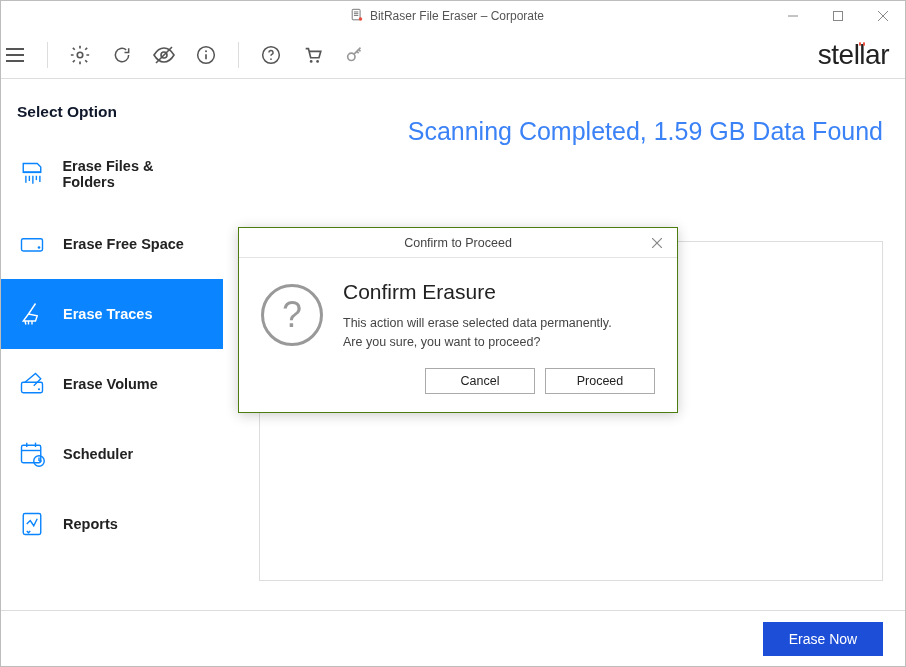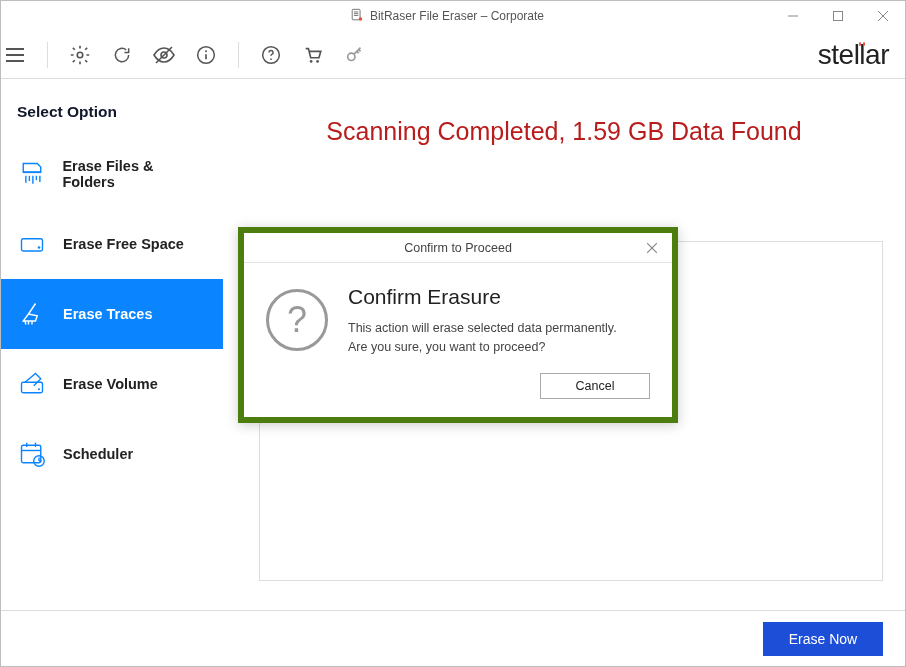--- a/index.html
+++ b/index.html
@@ -68,21 +68,21 @@
   }
   .side-item.active { background: #0a84ff; color: #fff; }
   .side-item.active svg { stroke: #fff; fill: none; }
   .side-icon { width: 30px; height: 30px; display:flex; align-items:center; justify-content:center; }
   .side-icon svg { width: 28px; height: 28px; stroke: #0a84ff; fill: none; stroke-width: 1.6; }
   
   .main {
     flex: 1; position: relative; padding: 28px 22px;
   }
   .scan-title {
-    font-size: 25px; color: #b91c1c; text-align: center;
+    font-size: 25px; color: #3b82f6; text-align: right;
     font-weight: 400;
     margin-top: 10px;
   }
   .clip-hint {
     position: absolute; top: 150px; left: 36px;
     font-size: 13px; color: #555;
   }
   .content-box {
     position: absolute;
     top: 162px; right: 22px; left: 36px;
@@ -100,21 +100,21 @@
     width: 120px; height: 34px;
     background: #1d4ed8; color: #fff;
     display: flex; align-items: center; justify-content: center;
     font-size: 14px; cursor: pointer;
   }
   
   .dialog {
     position: absolute;
     left: 237px; top: 226px;
     width: 440px;
-    border: 6px solid #4d7c0f;
+    border: 1px solid #4d7c0f;
     background: #fff;
     box-shadow: 0 2px 12px rgba(0,0,0,0.2);
     z-index: 50;
   }
   .dialog-head {
     height: 30px; display: flex; align-items: center; justify-content: center;
     position: relative; font-size: 12.5px; color: #444;
     border-bottom: 1px solid #e4e4e4;
   }
   .dialog-close {
@@ -315,20 +315,30 @@
               <line x1="10" y1="3" x2="10" y2="8"></line>
               <line x1="20" y1="3" x2="20" y2="8"></line>
               <circle cx="24" cy="24" r="6"></circle>
               <line x1="24" y1="24" x2="24" y2="20"></line>
               <line x1="24" y1="24" x2="27" y2="24"></line>
             </svg>
         </span>
         <span>Scheduler</span>
       </div>
 
+      <div class="side-item">
+        <span class="side-icon">
+          <svg viewBox="0 0 32 32">
+              <rect x="6" y="4" width="20" height="24" rx="2"></rect>
+              <polyline points="10,16 14,12 18,18 22,10"></polyline>
+              <polyline points="14,24 12,26 10,24" fill="none"></polyline>
+            </svg>
+        </span>
+        <span>Reports</span>
+      </div>
     </div>
 
     <div class="main">
       <div class="scan-title">Scanning Completed, 1.59 GB Data Found</div>
       <div class="clip-hint">Items to be erased</div>
       <div class="content-box"></div>
     </div>
   </div>
 
   <div class="bottombar">
@@ -350,16 +360,17 @@
       <div class="dialog-text">
         <h2>Confirm Erasure</h2>
         <p>
           <span>This action will erase selected data permanently.</span><br>
           <span>Are you sure, you want to proceed?</span>
         </p>
       </div>
     </div>
     <div class="dialog-buttons">
       <div class="dlg-btn">Cancel</div>
+      <div class="dlg-btn">Proceed</div>
     </div>
   </div>
 
 </div>
 
 </body></html>

